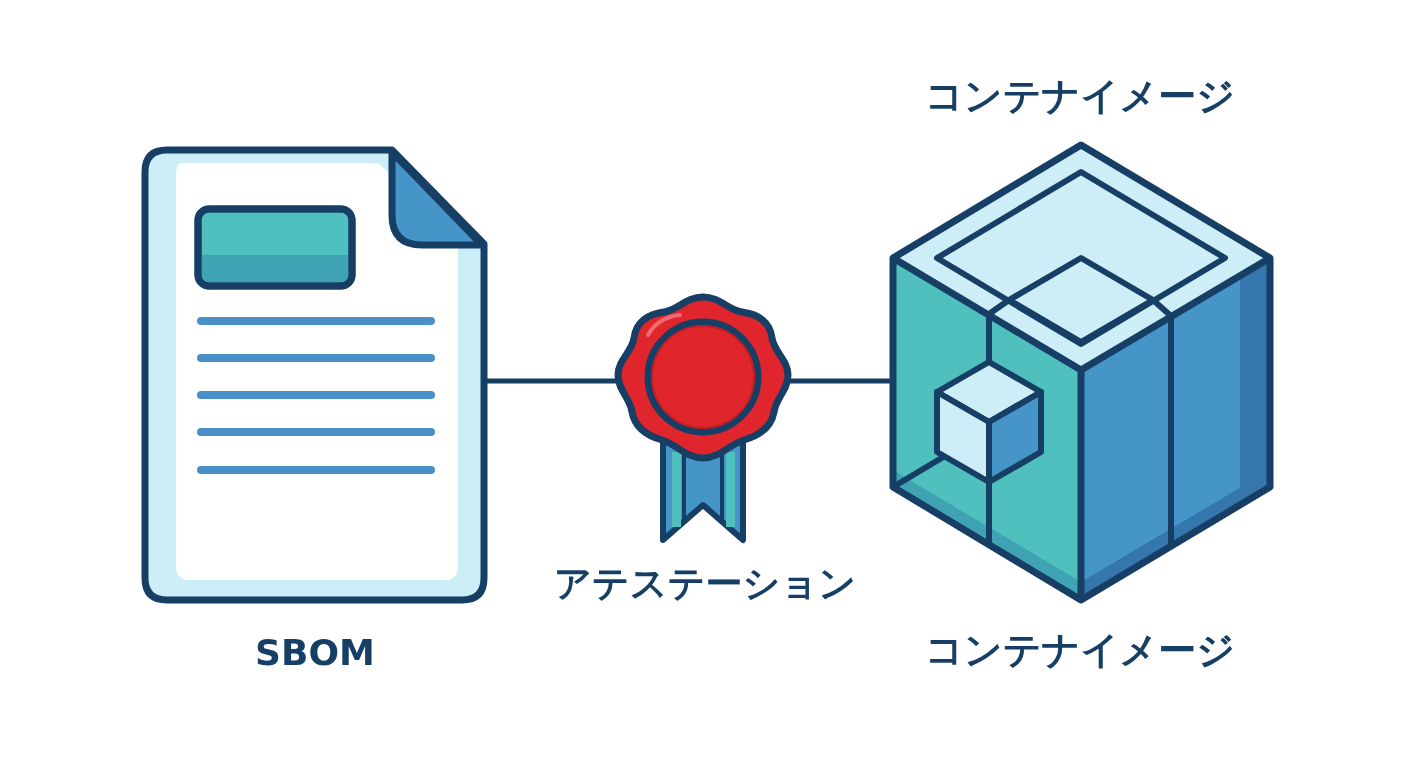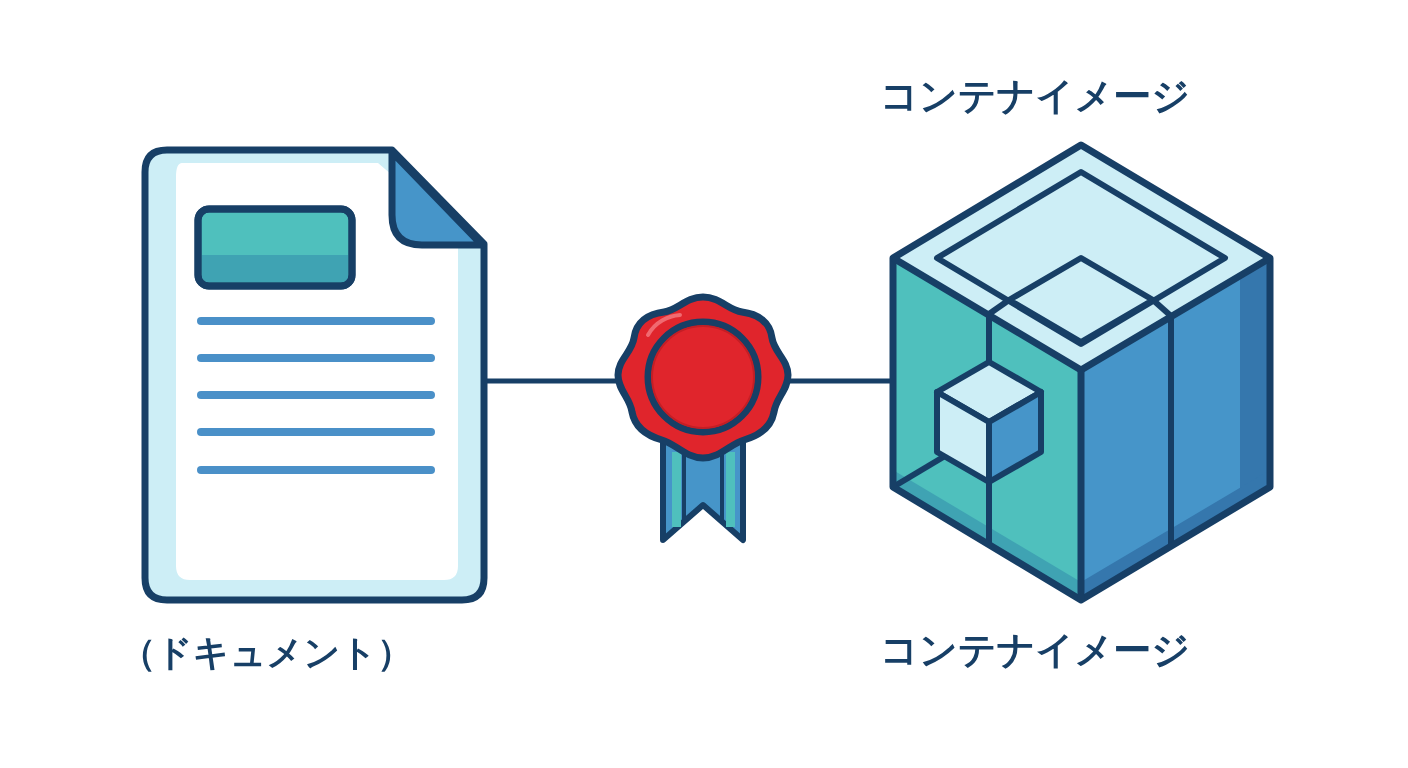--- a/index.html
+++ b/index.html
@@ -2,21 +2,21 @@
 <html><head>
 <meta charset="utf-8">
 <style>
   html, body { margin: 0; padding: 0; }
   body {
     width: 1408px; height: 768px; background: #ffffff; position: relative; overflow: hidden;
     font-family: "DejaVu Sans", "Liberation Sans", sans-serif;
   }
   #canvas { position: absolute; left: 0; top: 0; }
   .label {
-    position: absolute; color: #173f66; font-weight: bold; 
+    position: absolute; color: #173f66; font-weight: bold; text-align: center;
     white-space: nowrap; line-height: 1.18;
   }
   .label span { display: block; }
   #lbl-container-top { left: 880px; top: 74px; width: 400px; font-size: 38px; }
   #lbl-container-bottom { left: 880px; top: 628px; width: 400px; font-size: 38px; }
   #lbl-sbom { left: 120px; top: 632px; width: 390px; font-size: 36px; }
   #lbl-attest { left: 505px; top: 562px; width: 400px; font-size: 37px; }
 </style>
 </head>
 <body>
@@ -99,21 +99,22 @@
     <polyline points="893,258 1081,370 1270,258" fill="none" stroke="#173f66" stroke-width="7"></polyline>
     <line x1="1081" y1="370" x2="1081" y2="600" stroke="#173f66" stroke-width="7"></line>
   </g>
 </svg>
 
 <div id="lbl-container-top" class="label">
   <span>コンテナイメージ</span>
 </div>
 
 <div id="lbl-sbom" class="label">
-  <span>（ドキュメント）</span>
+  <span>SBOM</span>
 </div>
 
 <div id="lbl-attest" class="label">
+  <span>アテステーション</span>
 </div>
 
 <div id="lbl-container-bottom" class="label">
   <span>コンテナイメージ</span>
 </div>
 
 </body></html>

